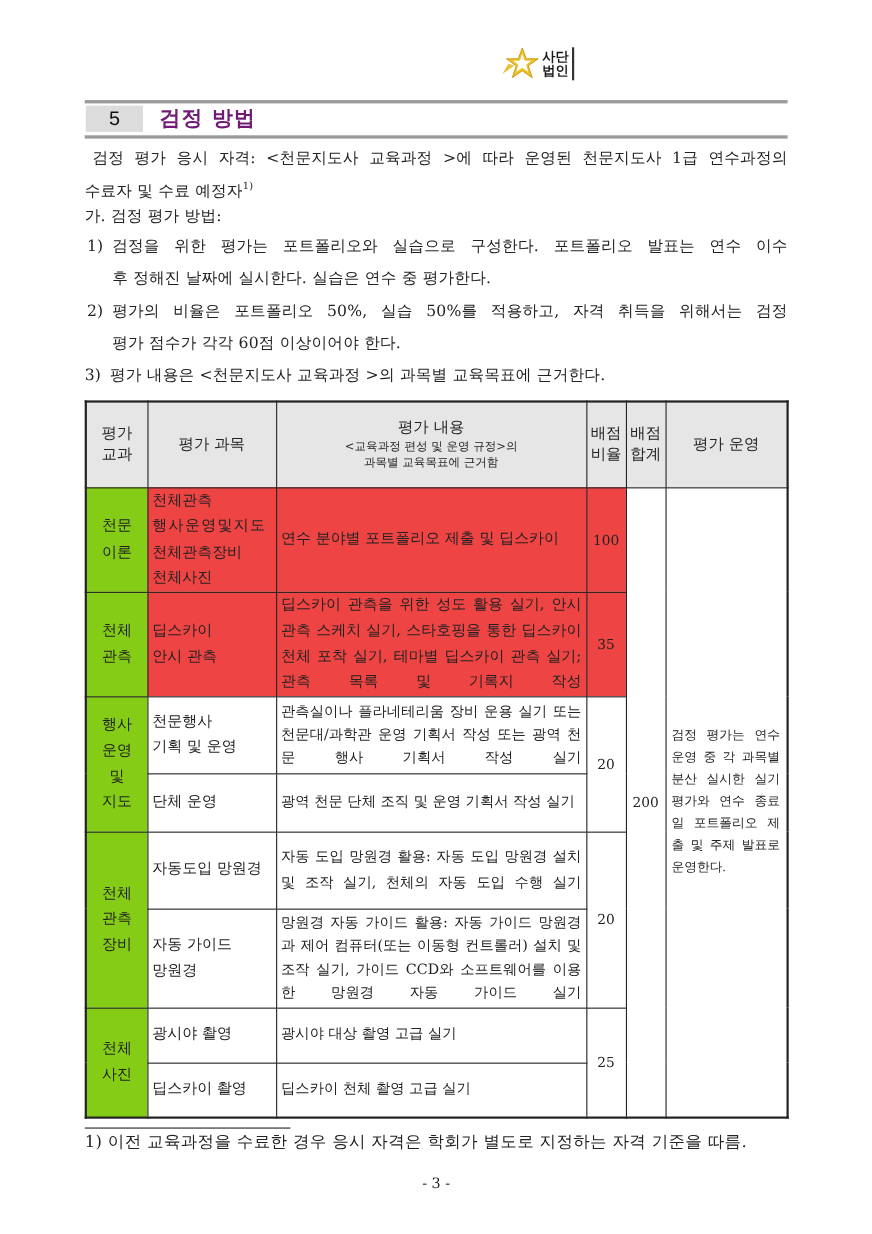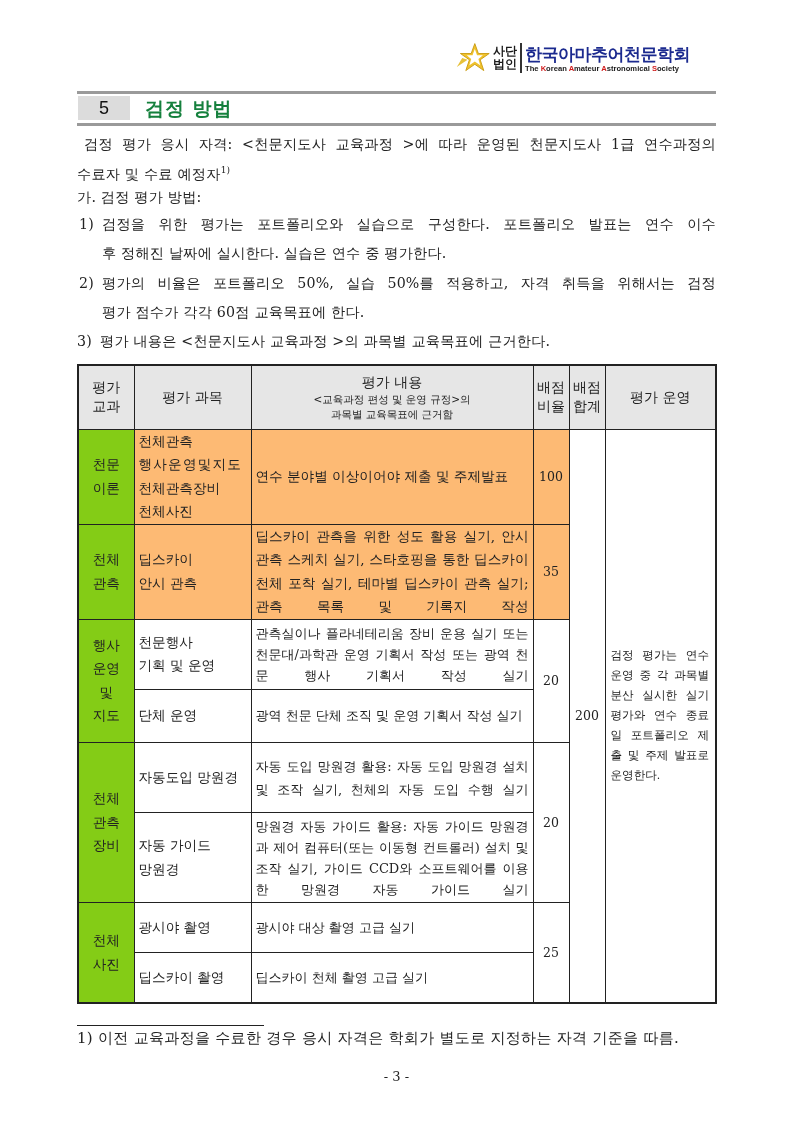--- a/index.html
+++ b/index.html
@@ -10,33 +10,33 @@
   .logo .corp { display: flex; flex-direction: column; font-family: "DejaVu Sans", sans-serif; font-weight: bold; font-size: 12px; line-height: 13px; color: #1a1a1a; margin-left: 2px; }
   .logo .sep { width: 2px; height: 30px; background: #333; margin: 0 3px; }
   .logo .names { display: flex; flex-direction: column; }
   .logo .kname { font-family: "DejaVu Sans", sans-serif; font-weight: bold; font-size: 17px; color: #1b2a8f; letter-spacing: -0.5px; line-height: 20px; }
   .logo .ename { font-family: "Liberation Sans", sans-serif; font-weight: bold; font-size: 7.6px; color: #1a1a1a; line-height: 9px; white-space: nowrap; }
   .logo .ename .r { color: #d01c1c; }
 
   .rule { position: absolute; left: 77px; width: 639px; height: 3px; background: #9a9a9a; }
   .sec-num { position: absolute; left: 78px; top: 96px; width: 52px; height: 24px; background: #dcdcdc;
              font-family: "Liberation Sans", sans-serif; font-size: 18px; line-height: 24px; text-align: center; color: #111; }
-  .sec-title { position: absolute; left: 145px; top: 94px; font-family: "DejaVu Sans", sans-serif; font-weight: bold; font-size: 19px; line-height: 28px; color: #15803d; letter-spacing: 1px; }
+  .sec-title { position: absolute; left: 145px; top: 94px; font-family: "DejaVu Sans", sans-serif; font-weight: bold; font-size: 19px; line-height: 28px; color: #701a75; letter-spacing: 1px; }
 
   .p { position: absolute; font-size: 14.2px; line-height: 26px; color: #222; white-space: nowrap; letter-spacing: 0.2px; }
   .p sup { font-size: 9px; vertical-align: 6px; }
   .justify { text-align: justify; text-align-last: justify; white-space: normal; }
 
   table.main { position: absolute; left: 77px; top: 364px; width: 638px; height: 640px;
                border-collapse: collapse; border: 2px solid #222; table-layout: fixed; }
   table.main td, table.main th { border: 1px solid #222; padding: 0 4px; font-weight: normal; vertical-align: middle; font-size: 13.6px; line-height: 23.5px; color: #222; }
   table.main th { background: #e6e6e6; text-align: center; font-size: 14px; line-height: 19px; }
   table.main th .sm { font-size: 10.5px; line-height: 15px; display: block; }
   .c-subj { background: #84cc16; text-align: center; }
-  .yel { background: #fdba74; }
+  .yel { background: #ef4444; }
   .num { font-size: 12.5px !important; text-align: center; }
   .just { text-align: justify; text-align-last: justify; }
   .ops { font-size: 11.6px !important; line-height: 20px !important; text-align: justify; padding: 0 6px 0 5px !important; font-family: Liberation Serif, serif; }
 
   .fn-rule { position: absolute; left: 77px; top: 1025px; width: 187px; height: 1px; background: #222; }
   .fn { position: absolute; left: 77px; top: 1031px; font-size: 15px; line-height: 15px; color: #222; white-space: nowrap; letter-spacing: 0.3px; }
   .pageno { position: absolute; left: 0; width: 793px; top: 1069px; text-align: center; font-size: 13px; color: #222; }
 </style>
 </head>
 <body>
@@ -45,75 +45,69 @@
   <svg class="star" viewBox="0 0 40 40">
     <path d="M2 30 L14 22 L8 20 Z" fill="#e7c13a"></path>
     <path d="M22 4 L26 15 L38 15 L28 22 L32 34 L22 27 L12 34 L16 22 L6 15 L18 15 Z" fill="#f0c22c" stroke="#c89a10" stroke-width="1"></path>
     <path d="M22 10 L24.5 17 L31 17 L26 21 L28 28 L22 24 L16 28 L18 21 L13 17 L19.5 17 Z" fill="#ffffff"></path>
   </svg>
   <div class="corp">
     <span>사단</span>
     <span>법인</span>
   </div>
   <div class="sep"></div>
-  <div class="names">
-    <span class="kname">한국아마추어천문학회</span>
-    <span class="ename">
-      <span>The </span><span class="r">K</span><span>orean </span><span class="r">A</span><span>mateur </span><span class="r">A</span><span>stronomical </span><span class="r">S</span><span>ociety</span>
-    </span>
-  </div>
 </div>
 
 <div class="rule" style="top:91px;"></div>
 <div class="sec-num">5</div>
 <div class="sec-title">검정 방법</div>
 <div class="rule" style="top:123px;"></div>
 
 <div class="p justify" style="left:84px; top:131px; width:632px;">검정 평가 응시 자격: &lt;천문지도사 교육과정 &gt;에 따라 운영된 천문지도사 1급 연수과정의</div>
 <div class="p" style="left:77px; top:157px;"><span>수료자 및 수료 예정자</span><sup>1)</sup></div>
 <div class="p" style="left:77px; top:184px;">가. 검정 평가 방법:</div>
 
 <div class="p" style="left:79px; top:211px;">1)</div>
 <div class="p justify" style="left:102px; top:211px; width:614px;">검정을 위한 평가는 포트폴리오와 실습으로 구성한다. 포트폴리오 발표는 연수 이수</div>
 <div class="p" style="left:102px; top:240px;">후 정해진 날짜에 실시한다. 실습은 연수 중 평가한다.</div>
 
 <div class="p" style="left:79px; top:270px;">2)</div>
 <div class="p justify" style="left:102px; top:270px; width:614px;">평가의 비율은 포트폴리오 50%, 실습 50%를 적용하고, 자격 취득을 위해서는 검정</div>
-<div class="p" style="left:102px; top:299px;">평가 점수가 각각 60점 교육목표에 한다.</div>
+<div class="p" style="left:102px; top:299px;">평가 점수가 각각 60점 이상이어야 한다.</div>
 
 <div class="p" style="left:77px; top:328px;">3)</div>
 <div class="p" style="left:100px; top:328px;">평가 내용은 &lt;천문지도사 교육과정 &gt;의 과목별 교육목표에 근거한다.</div>
 
 <table class="main">
   <colgroup>
     <col style="width:56px">
       <col style="width:117px">
       <col style="width:282px">
       <col style="width:36px">
       <col style="width:36px">
       <col style="width:111px">
   </colgroup>
   <tbody>
-      <tr style="height:64px;">
+      <tr style="height:78px;">
     <th><span>평가</span><br><span>교과</span></th>
     <th>평가 과목</th>
     <th>
       <span>평가 내용</span>
       <span class="sm">&lt;교육과정 편성 및 운영 규정&gt;의</span>
       <span class="sm">과목별 교육목표에 근거함</span>
     </th>
     <th style="padding:0;"><span>배점</span><br><span>비율</span></th>
     <th style="padding:0;"><span>배점</span><br><span>합계</span></th>
     <th>평가 운영</th>
   </tr>
 
   <tr style="height:95px;">
     <td class="c-subj"><span>천문</span><br><span>이론</span></td>
     <td class="yel" style="letter-spacing:0px;"><span>천체관측</span><br><span style="letter-spacing:1.2px;">행사운영및지도</span><br><span>천체관측장비</span><br><span>천체사진</span></td>
-    <td class="yel">연수 분야별 이상이어야 제출 및 주제발표</td>
+    <td class="yel">연수 분야별 포트폴리오 제출 및 딥스카이</td>
     <td class="yel num">100</td>
     <td class="num" rowspan="8">200</td>
     <td class="ops" rowspan="8">검정 평가는 연수 운영 중 각 과목별 분산 실시한 실기 평가와 연수 종료일 포트폴리오 제출 및 주제 발표로 운영한다.</td>
   </tr>
 
   <tr style="height:90px;">
     <td class="c-subj"><span>천체</span><br><span>관측</span></td>
     <td class="yel"><span>딥스카이</span><br><span>안시 관측</span></td>
     <td class="yel just">딥스카이 관측을 위한 성도 활용 실기, 안시 관측 스케치 실기, 스타호핑을 통한 딥스카이 천체 포착 실기, 테마별 딥스카이 관측 실기; 관측 목록 및 기록지 작성</td>
     <td class="yel num">35</td>

